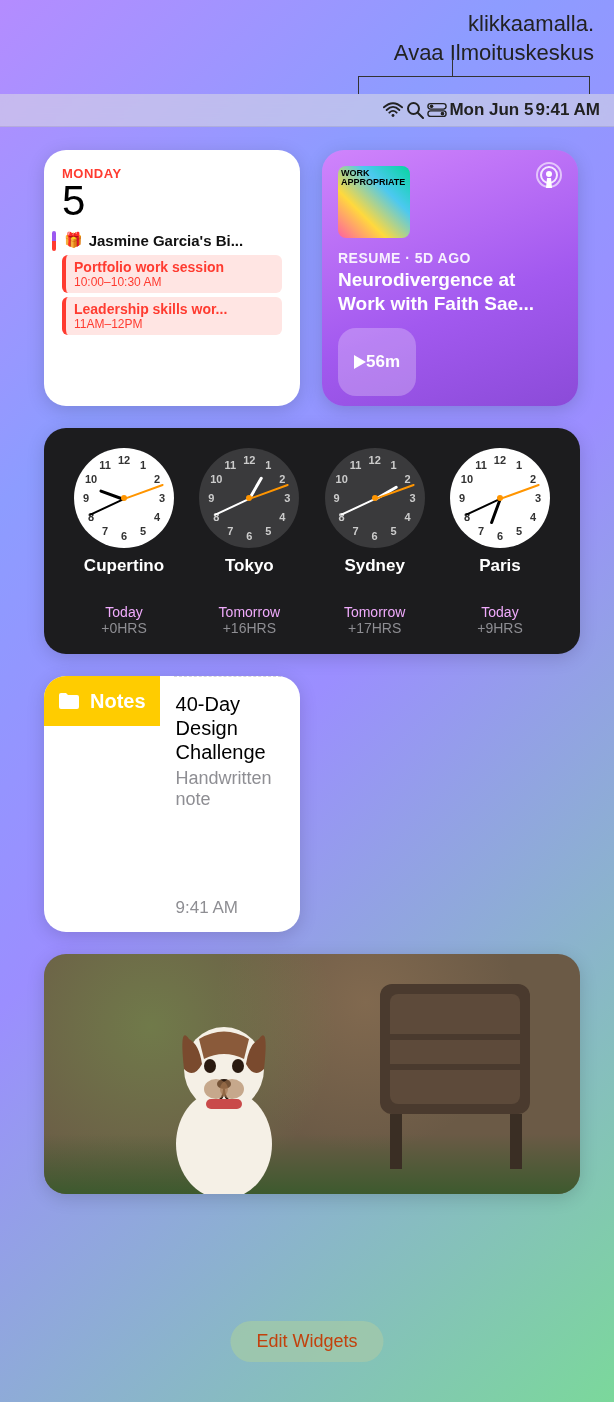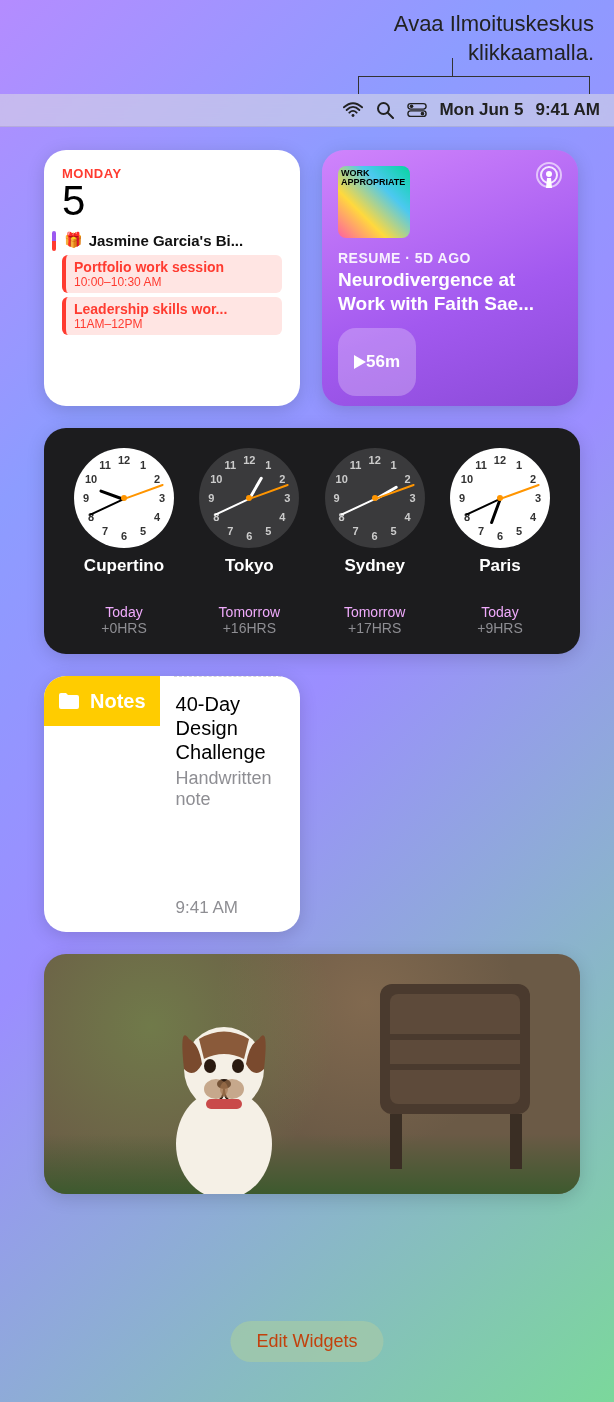--- a/index.html
+++ b/index.html
@@ -2,21 +2,21 @@
 <html><head>
 <meta charset="utf-8">
 <style>
   * { box-sizing: border-box; margin: 0; padding: 0; font-family: -apple-system, BlinkMacSystemFont, "Helvetica Neue", Arial, sans-serif; }
   body { width: 614px; height: 1402px; background: linear-gradient(135deg, #b48cff 0%, #8d9cff 25%, #9b8eff 50%, #7bd89b 100%); overflow: hidden; position: relative; }
 
   .callout { position: absolute; top: 10px; right: 20px; text-align: right; font-size: 22px; color: #222; line-height: 1.3; }
   .callout-bracket { position: absolute; top: 76px; left: 358px; width: 232px; height: 18px; border-top: 1px solid #333; border-left: 1px solid #333; border-right: 1px solid #333; }
   .callout-stem { position: absolute; top: 58px; left: 452px; width: 1px; height: 18px; background: #333; }
 
-  .menubar { position: absolute; top: 94px; left: 0; right: 0; height: 32px; background: rgba(220,220,225,0.55); backdrop-filter: blur(6px); display: flex; align-items: center; justify-content: flex-end; padding: 16px 14px; gap: 12px; border-bottom: 1px solid rgba(0,0,0,0.08); }
+  .menubar { position: absolute; top: 94px; left: 0; right: 0; height: 32px; background: rgba(220,220,225,0.55); backdrop-filter: blur(6px); display: flex; align-items: center; justify-content: flex-end; padding: 16px 14px; gap: 2px; border-bottom: 1px solid rgba(0,0,0,0.08); }
   .menubar .icon { width: 20px; height: 20px; display: flex; align-items: center; justify-content: center; }
   .menubar .date { font-size: 17px; font-weight: 600; color: #222; }
   .menubar .time { font-size: 17px; font-weight: 600; color: #222; }
 
   .widgets-area { position: absolute; top: 150px; left: 44px; right: 12px; display: flex; flex-direction: column; gap: 22px; }
 
   .row { display: flex; gap: 22px; }
 
   .widget { border-radius: 22px; box-shadow: 0 4px 18px rgba(0,0,0,0.15); overflow: hidden; position: relative; }
 
@@ -76,22 +76,22 @@
   .photo .bokeh { position:absolute; inset:0; background: radial-gradient(circle at 20% 30%, rgba(120,170,80,0.4), transparent 40%), radial-gradient(circle at 60% 20%, rgba(180,140,100,0.3), transparent 40%);}
 
   .edit-widgets { position: absolute; left: 50%; transform: translateX(-50%); bottom: 40px; background: rgba(160,200,170,0.85); padding: 10px 26px; border-radius: 22px; font-size: 18px; font-weight: 500; color: #c2410c; }
 
   svg { display: block; }
 </style>
 </head>
 <body>
 
 <div class="callout">
+  <div>klikkaamalla.</div>
   <div>Avaa Ilmoituskeskus</div>
-  <div>klikkaamalla.</div>
 </div>
 <div class="callout-stem"></div>
 <div class="callout-bracket"></div>
 
 <div class="menubar">
   <span class="icon">
     <svg width="22" height="16" viewBox="0 0 22 16">
         <path d="M1 5 Q11 -4 21 5 M4 8 Q11 1 18 8 M7 11 Q11 7 15 11" stroke="#222" stroke-width="2" fill="none" stroke-linecap="round"></path>
         <circle cx="11" cy="14" r="1.6" fill="#222"></circle>
       </svg>

